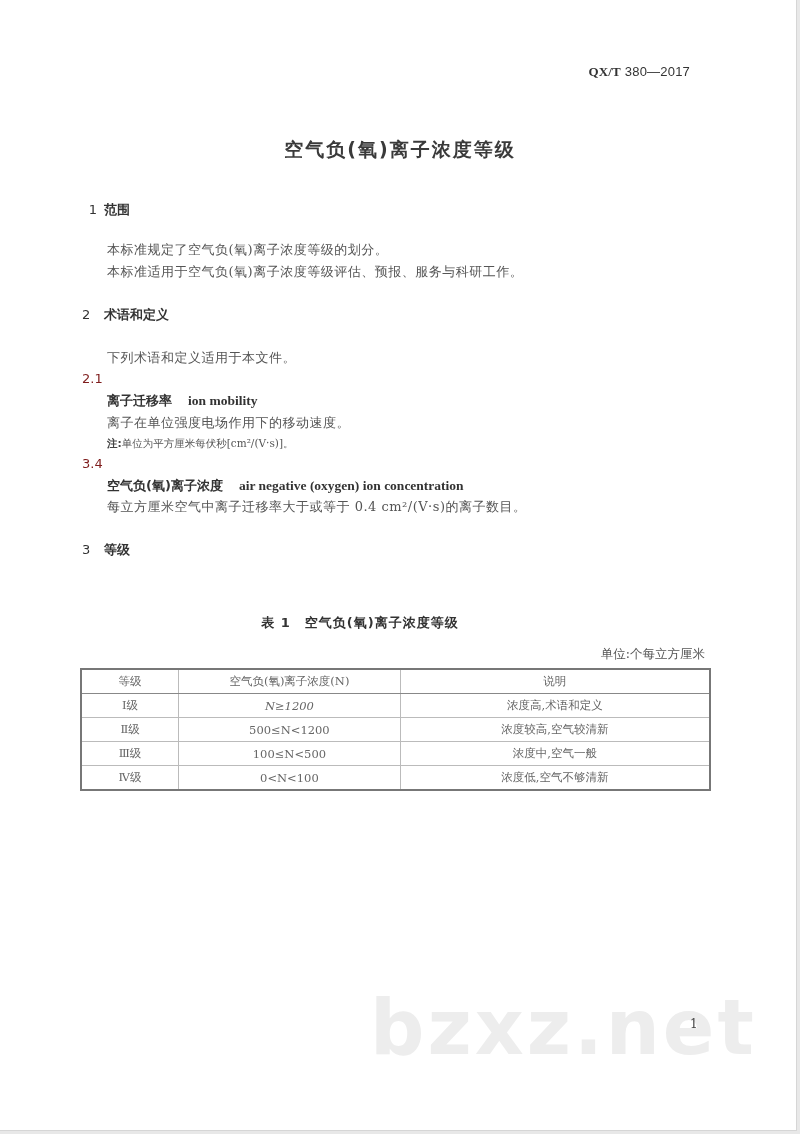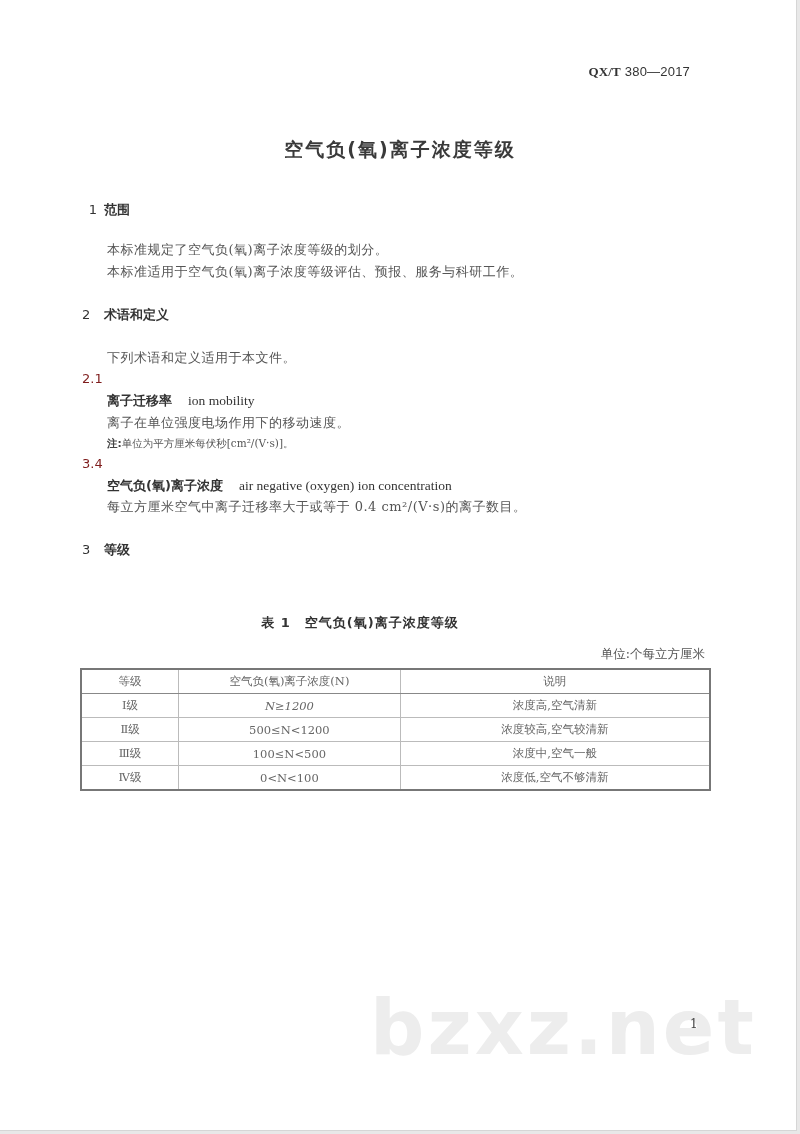--- a/index.html
+++ b/index.html
@@ -82,21 +82,21 @@
       position: absolute;
       left: 107px;
       font-family: "DejaVu Sans", sans-serif;
       font-weight: bold;
       font-size: 13px;
       color: #333;
       white-space: nowrap;
     }
     .term .en {
       font-family: "Liberation Serif", serif;
-      font-weight: normal;
+      font-weight: bold;
       margin-left: 16px;
       font-size: 13.5px;
     }
     .note {
       position: absolute;
       left: 107px;
       font-size: 10.5px;
       color: #555;
       white-space: nowrap;
     }
@@ -232,21 +232,21 @@
       <tr>
         <th>等级</th>
         <th>空气负(氧)离子浓度(N)</th>
         <th>说明</th>
       </tr>
     </thead>
     <tbody>
       <tr>
         <td>Ⅰ级</td>
         <td class="ital">N≥1200</td>
-        <td>浓度高,空气清新</td>
+        <td>浓度高,术语和定义</td>
       </tr>
       <tr>
         <td>Ⅱ级</td>
         <td>500≤N&lt;1200</td>
         <td>浓度较高,空气较清新</td>
       </tr>
       <tr>
         <td>Ⅲ级</td>
         <td>100≤N&lt;500</td>
         <td>浓度中,空气一般</td>

